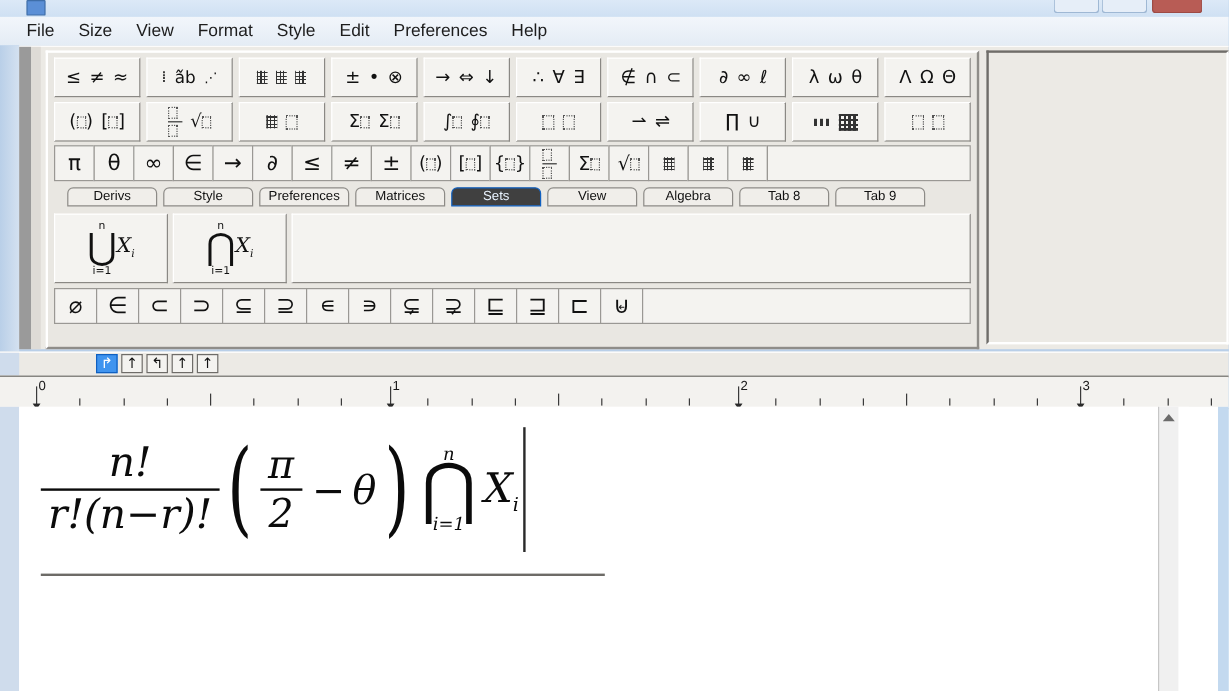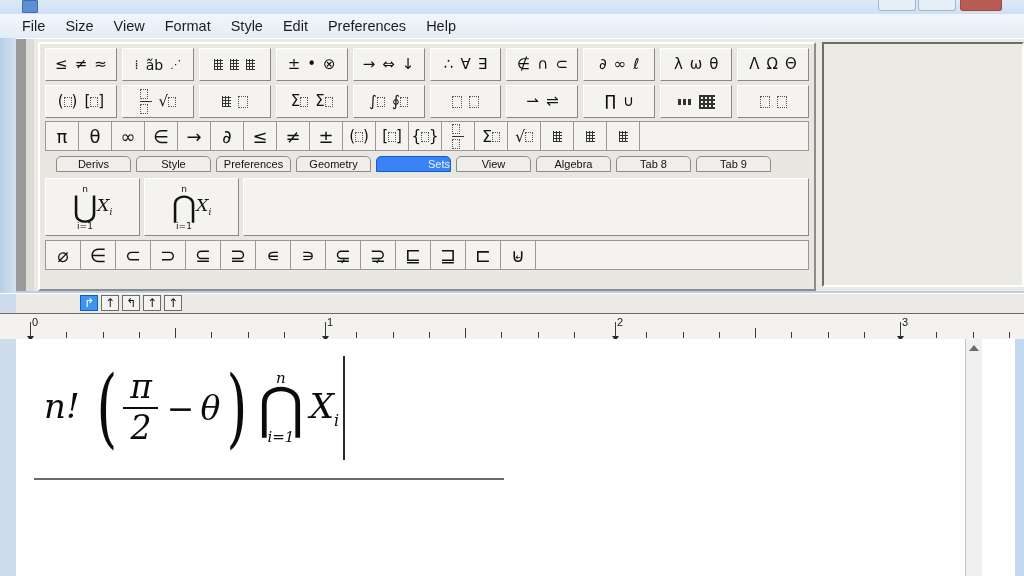--- a/index.html
+++ b/index.html
@@ -330,22 +330,22 @@
           <div class="sbtn">
               <span class="dotbox"></span>
             </div>
           <div class="sfill"></div>
         </div>
 
         <div class="tabs">
           <div class="tab">Derivs</div>
           <div class="tab">Style</div>
           <div class="tab">Preferences</div>
-          <div class="tab">Geometry</div>
-          <div class="tab sel" style="background: #3b82f6; text-align: right;">Sets</div>
+          <div class="tab">Matrices</div>
+          <div class="tab sel" style="background: #404040;">Sets</div>
           <div class="tab">View</div>
           <div class="tab">Algebra</div>
           <div class="tab">Tab 8</div>
           <div class="tab">Tab 9</div>
         </div>
 
         <div class="tplwrap">
           <div class="tpl">
             <span class="bigop">
               <span class="op">
@@ -442,20 +442,21 @@
     </div>
 
   <div class="doc">
     <div class="docleft"></div>
     <div class="docpage">
 
       <div class="eqbox">
         <div class="eq">
           <span class="frac">
             <span class="num">n!</span>
+            <span class="den">r!(n−r)!</span>
           </span>
 
           <span class="paren">(</span>
           <span class="inner">
             <span class="frac2">
               <span class="num">π</span>
               <span class="den">2</span>
             </span>
             <span class="minus">−</span>
             <span>θ</span>

